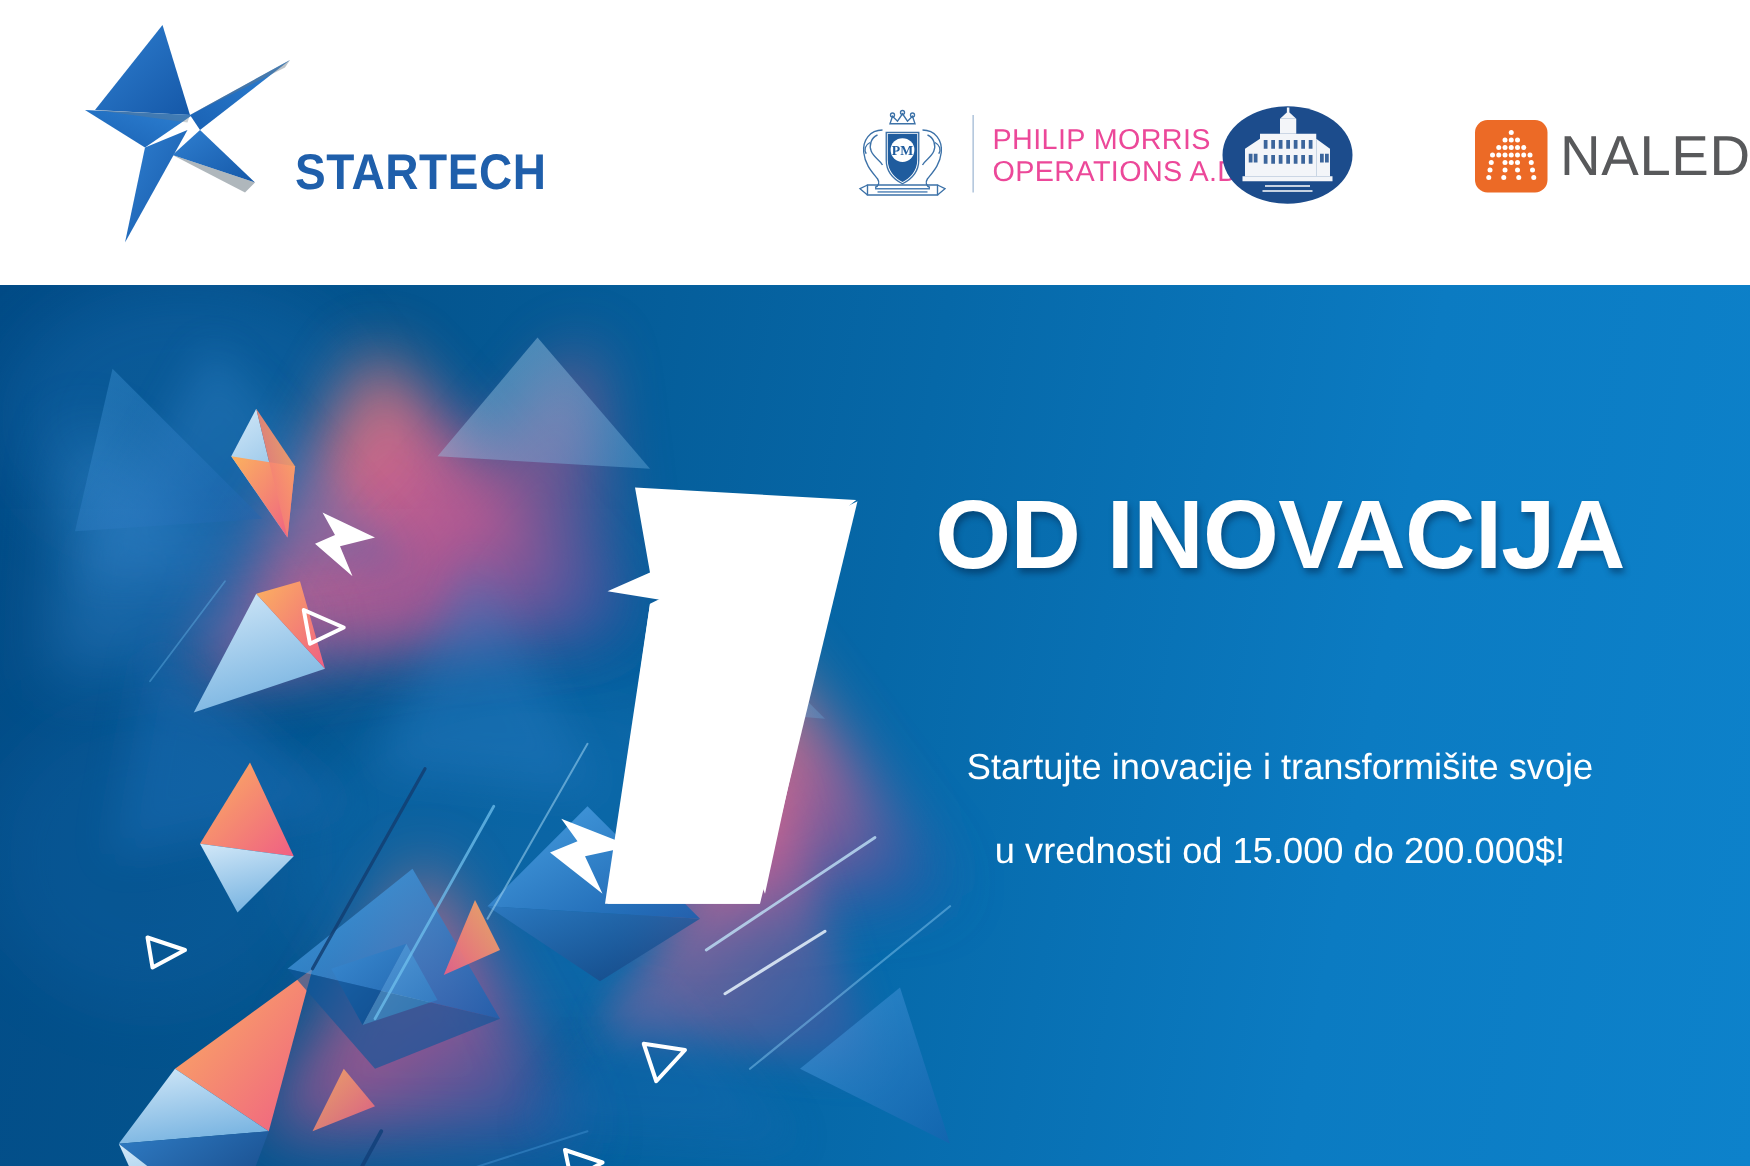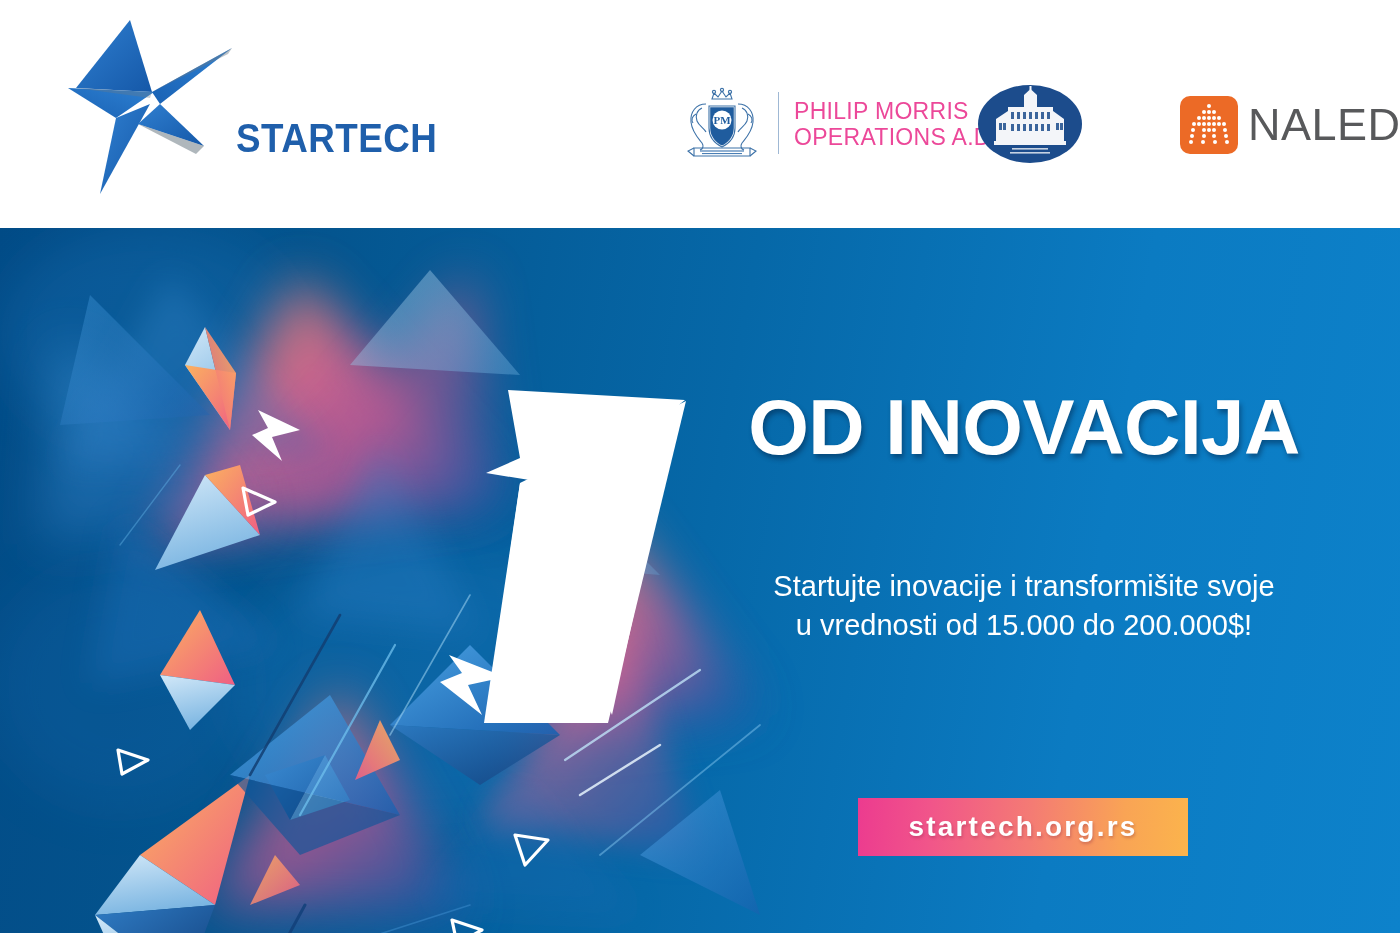--- a/index.html
+++ b/index.html
@@ -162,20 +162,21 @@
     width: 648px;
     text-align: center;
     z-index: 20;
   }
   .subtitle-line {
     font-family: "Liberation Sans", sans-serif;
     font-size: 29px;
     line-height: 39px;
     color: #ffffff;
     white-space: nowrap;
+    margin-top: 28px;
   }
 
   
   #url-button {
     position: absolute;
     left: 858px; top: 583px;
     width: 330px;
     height: 58px;
     background: linear-gradient(95deg, #ec3b8f 0%, #f1558a 22%, #f47b74 52%, #f9a455 80%, #fbb44c 100%);
     display: flex;
@@ -502,18 +503,15 @@
 
     <div id="headline">
       <div class="headline-line">OD INOVACIJA</div>
     </div>
 
     <div id="subtitle">
       <div class="subtitle-line">Startujte inovacije i transformišite svoje</div>
       <div class="subtitle-line">u vrednosti od 15.000 do 200.000$!</div>
     </div>
 
-    <div id="url-button">
-      <span id="url-button-label">startech.org.rs</span>
-    </div>
 
   </div>
 </div>
 
 </body></html>

